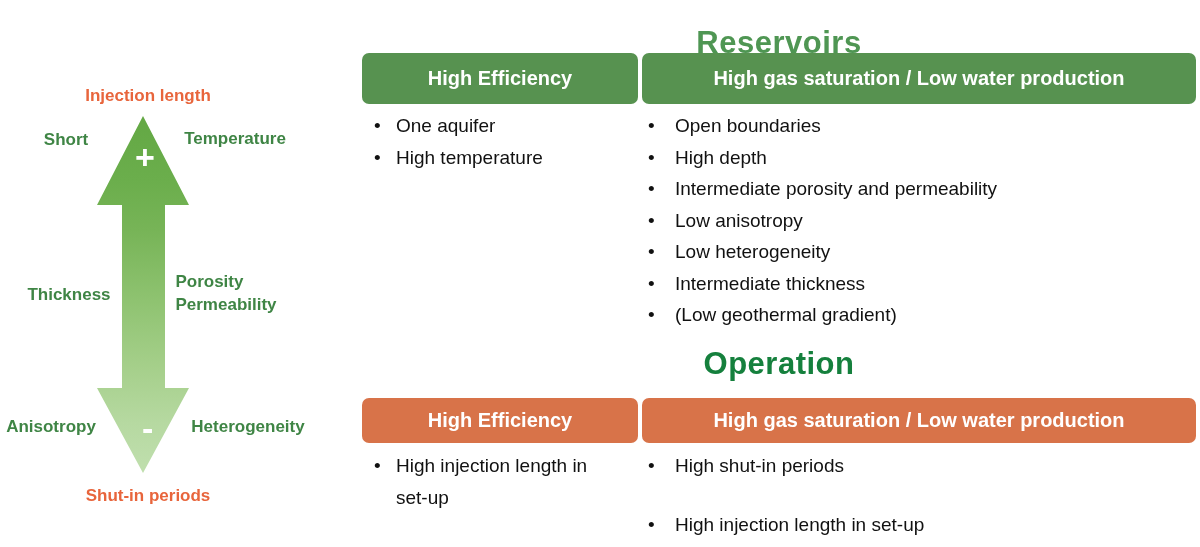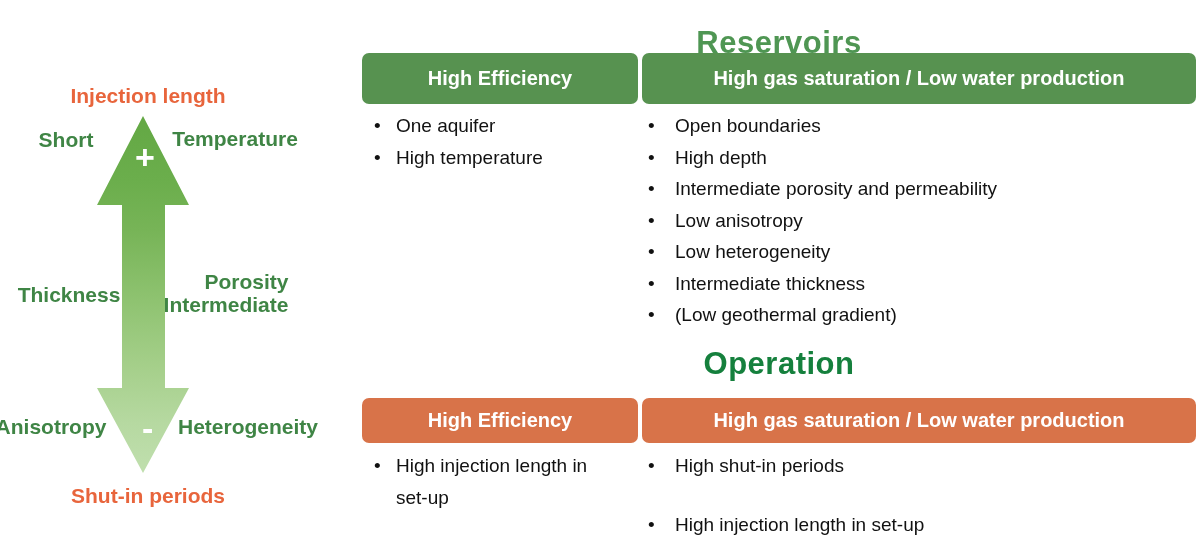--- a/index.html
+++ b/index.html
@@ -4,21 +4,21 @@
 <style>
   html,body { margin:0; padding:0; background:#fff; }
   .stage {
     position:relative; width:1200px; height:547px; background:#ffffff;
     font-family:"Liberation Sans", sans-serif; overflow:hidden;
   }
 
   
   .lbl {
     position:absolute; transform:translate(-50%,-50%);
-    font-weight:bold; font-size:21px; white-space:nowrap; text-align:right;
+    font-weight:bold; font-size:17px; white-space:nowrap; text-align:left;
   }
   .lbl.green  { color:#3F8545; }
   .lbl.orange { color:#E8653C; }
   .lbl.two-line { line-height:23px; }
 
   .arrow-wrap { position:absolute; left:97px; top:116px; width:92px; height:357px; }
   .double-arrow {
     position:absolute; left:0; top:0; width:100%; height:100%;
     background:linear-gradient(180deg,
       #63a844 0%, #6bae4c 18%, #77b457 32%, #8fc371 52%,
@@ -76,21 +76,21 @@
     <div class="lbl orange" style="left:148px; top:96px">Injection length</div>
 
     <div class="lbl green" style="left:66px; top:140px">Short</div>
 
     <div class="lbl green" style="left:235px; top:139px">Temperature</div>
 
     <div class="lbl green" style="left:69px; top:295px">Thickness</div>
 
     <div class="lbl green two-line" style="left:226px; top:293px">
       <div>Porosity</div>
-      <div>Intermediate</div>
+      <div>Permeability</div>
     </div>
 
     <div class="lbl green" style="left:51px; top:427px">Anisotropy</div>
 
     <div class="lbl green" style="left:248px; top:427px">Heterogeneity</div>
 
     <div class="lbl orange" style="left:148px; top:496px">Shut-in periods</div>
 
     <div class="arrow-wrap">
       <div class="double-arrow"></div>

